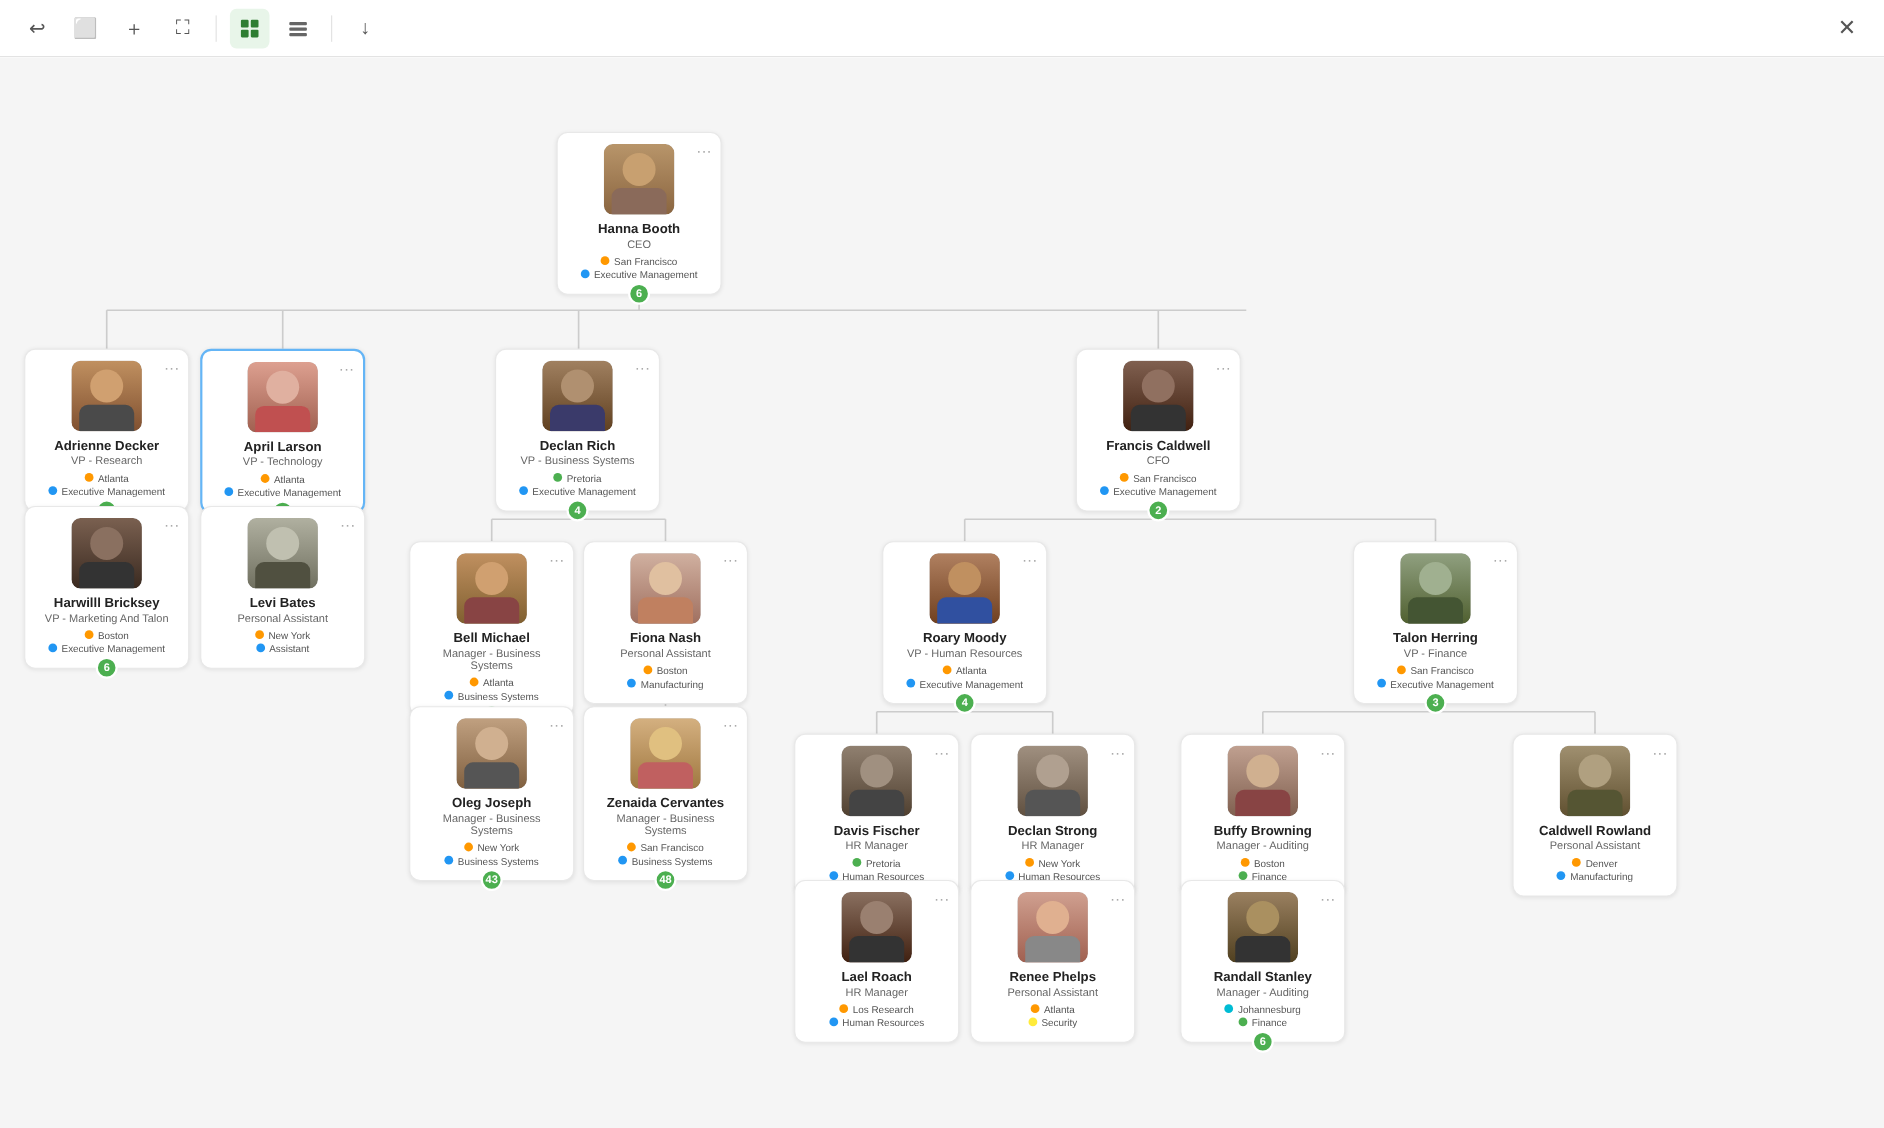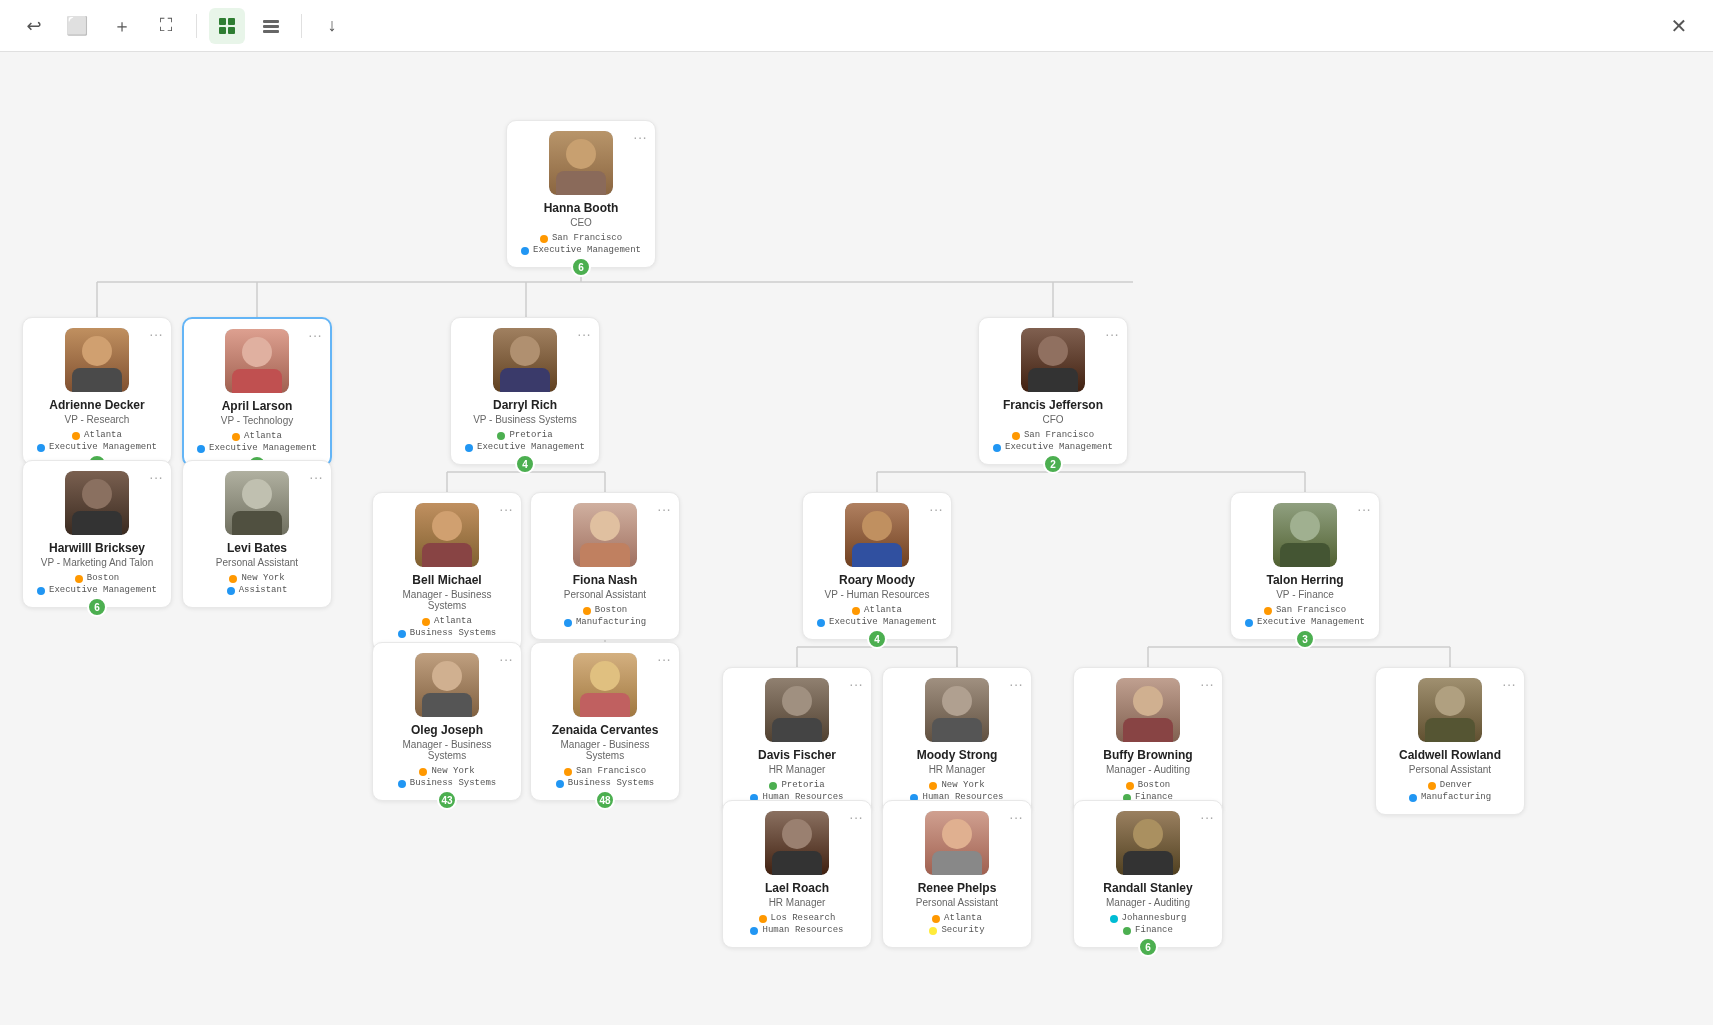--- a/index.html
+++ b/index.html
@@ -112,27 +112,26 @@
       color: #222;
       margin-bottom: 2px;
     }
     .node-title {
       font-size: 10px;
       color: #666;
       margin-bottom: 5px;
     }
     .node-meta {
       display: flex;
-      align-items: flex-end;
+      align-items: flex-start;
       justify-content: center;
       gap: 4px;
       font-size: 9px;
       color: #555;
       margin-bottom: 2px;
-      font-family: Liberation Mono, monospace;
     }
     .dot {
       width: 8px;
       height: 8px;
       border-radius: 50%;
       display: inline-block;
       flex-shrink: 0;
     }
     .dot-orange { background: #ff9800; }
     .dot-blue { background: #2196f3; }
@@ -378,21 +377,21 @@
   </div>
 
   <div class="node-card" style="left: 450px; top: 265px; width: 150px;">
     <div class="node-menu">···</div>
     <div class="node-avatar">
       <div class="avatar-face" style="background: linear-gradient(180deg,#a08060 0%,#604020 100%)">
         <div class="avatar-head" style="background:#b09070"></div>
         <div class="avatar-body" style="background:#3a3a6a"></div>
       </div>
     </div>
-    <div class="node-name">Darryl Rich</div>
+    <div class="node-name">Declan Rich</div>
     <div class="node-title">VP - Business Systems</div>
     <div class="node-meta">
       <span class="dot dot-green"></span>
       <span>Pretoria</span>
     </div>
     <div class="node-meta">
       <span class="dot dot-blue"></span>
       <span>Executive Management</span>
     </div>
     <div class="node-badge">4</div>
@@ -482,21 +481,21 @@
   </div>
 
   <div class="node-card" style="left: 978px; top: 265px; width: 150px;">
     <div class="node-menu">···</div>
     <div class="node-avatar">
       <div class="avatar-face" style="background: linear-gradient(180deg,#806050 0%,#402010 100%)">
         <div class="avatar-head" style="background:#907060"></div>
         <div class="avatar-body" style="background:#333"></div>
       </div>
     </div>
-    <div class="node-name">Francis Jefferson</div>
+    <div class="node-name">Francis Caldwell</div>
     <div class="node-title">CFO</div>
     <div class="node-meta">
       <span class="dot dot-orange"></span>
       <span>San Francisco</span>
     </div>
     <div class="node-meta">
       <span class="dot dot-blue"></span>
       <span>Executive Management</span>
     </div>
     <div class="node-badge">2</div>
@@ -565,21 +564,21 @@
   </div>
 
   <div class="node-card" style="left: 882px; top: 615px; width: 150px;">
     <div class="node-menu">···</div>
     <div class="node-avatar">
       <div class="avatar-face" style="background: linear-gradient(180deg,#a09080 0%,#605040 100%)">
         <div class="avatar-head" style="background:#b0a090"></div>
         <div class="avatar-body" style="background:#555"></div>
       </div>
     </div>
-    <div class="node-name">Moody Strong</div>
+    <div class="node-name">Declan Strong</div>
     <div class="node-title">HR Manager</div>
     <div class="node-meta">
       <span class="dot dot-orange"></span>
       <span>New York</span>
     </div>
     <div class="node-meta">
       <span class="dot dot-blue"></span>
       <span>Human Resources</span>
     </div>
   </div>

